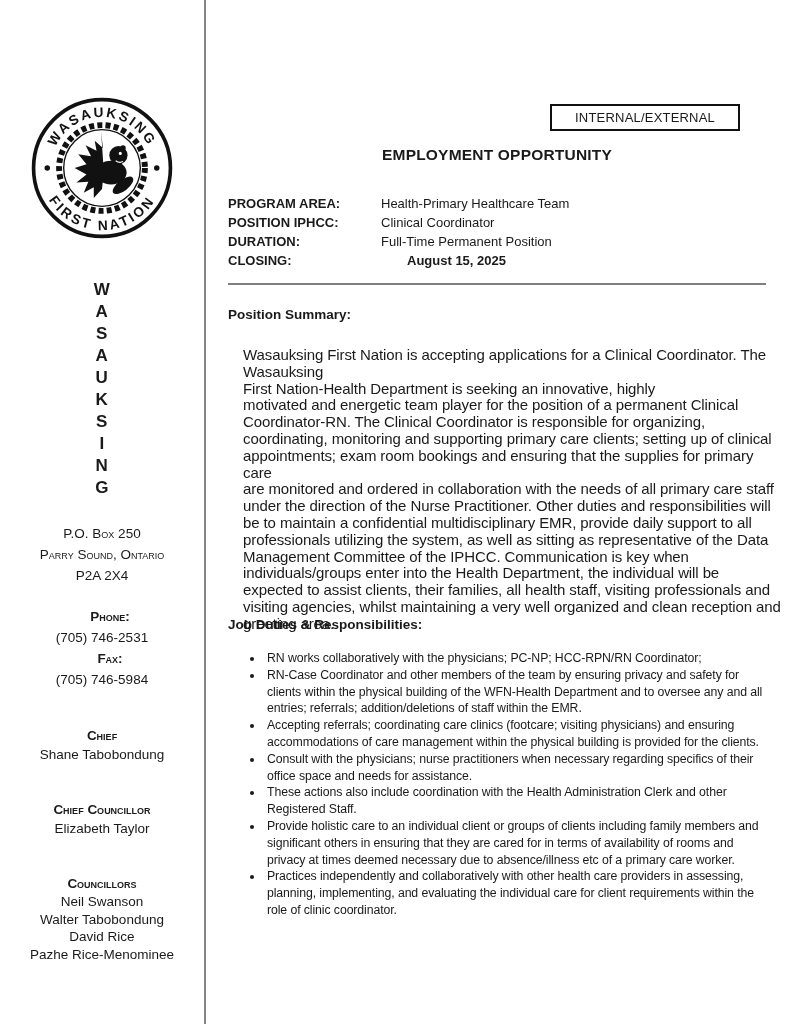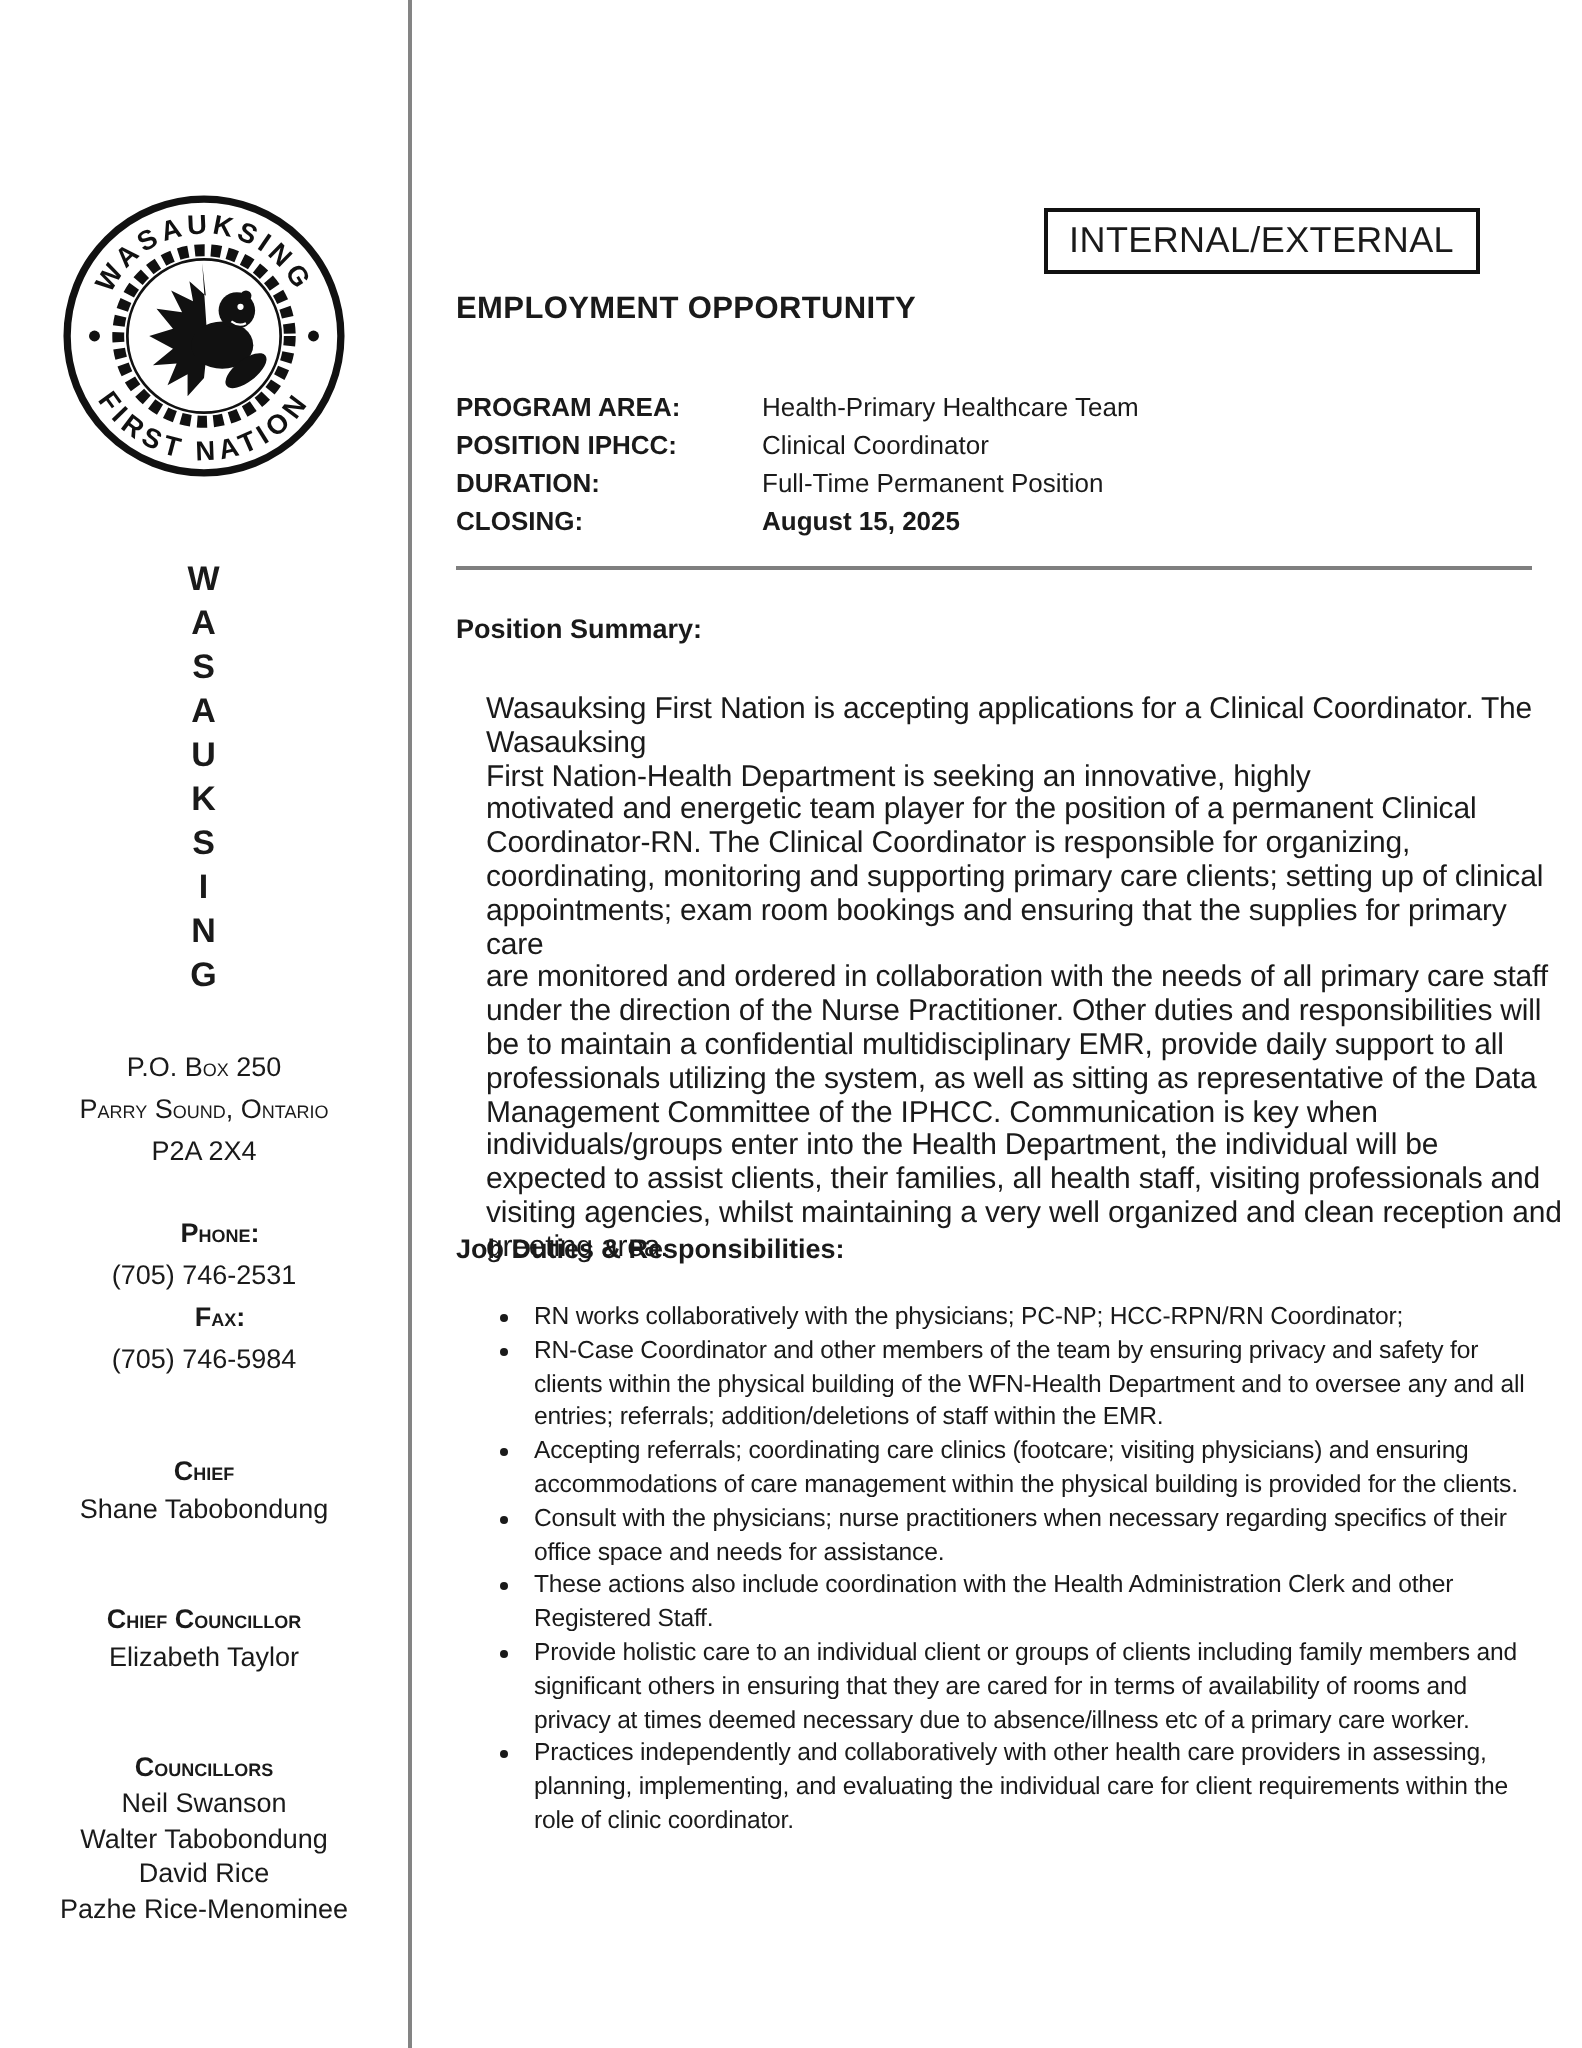--- a/index.html
+++ b/index.html
@@ -16,26 +16,26 @@
   .address { margin-top:24px; font-size:13.5px; font-weight:400; line-height:21px; }
   .sc { font-variant:small-caps; }
   .contact { margin-top:20px; font-size:13.5px; line-height:21px; }
   .contact .lbl { font-weight:700;margin-left:16px; }
   .council-block { margin-top:14px; font-size:13.5px; line-height:19px; }
   .council-block .lbl { font-weight:700;margin-top:36px; }
   .council-names > div { line-height:17.5px; }
 
   
   .main { position:absolute; left:228px; top:0; width:538px; }
-  .tag-box { position:absolute; top:104px; right:26px; border:2px solid #111; padding:4px 11px; font-size:18px; letter-spacing:0.2px; }
-  .doc-title { position:absolute; top:146px; left:0; width:100%; text-align:left; font-size:15.5px; font-weight:700; letter-spacing:0.2px; }
+  .tag-box { position:absolute; top:104px; right:26px; border:2px solid #111; padding:4px 23px; font-size:13px; letter-spacing:0.2px; }
+  .doc-title { position:absolute; top:146px; left:0; width:100%; text-align:center; font-size:15.5px; font-weight:700; letter-spacing:0.2px; }
   .meta { position:absolute; top:194px; left:0; width:100%; font-size:13px; }
   .meta-row { display:flex; line-height:19px; }
   .meta-label { width:153px; font-weight:700; flex:none; }
-  .meta-value.bold { font-weight:700; }
+  .meta-value.bold { font-weight:700;margin-left:26px; }
   .rule { position:absolute; top:283px; left:0; width:538px; height:2px; background:#7f7f7f; }
   .section-heading { position:absolute; left:0; font-size:13.5px; font-weight:700; }
   .summary-heading { top:307px; }
   .summary-body { position:absolute; top:347px; left:15px; width:538px; font-size:15px; line-height:16.8px; letter-spacing:-0.1px; }
   .duties-heading { top:617px; }
   .duties-list { position:absolute; top:650px; left:0; width:538px; font-size:12.3px; line-height:16.8px; letter-spacing:-0.1px; list-style:disc outside; padding-left:36px; }
   .duties-list li { padding-left:3px; }
 </style>
 </head>
 <body>

